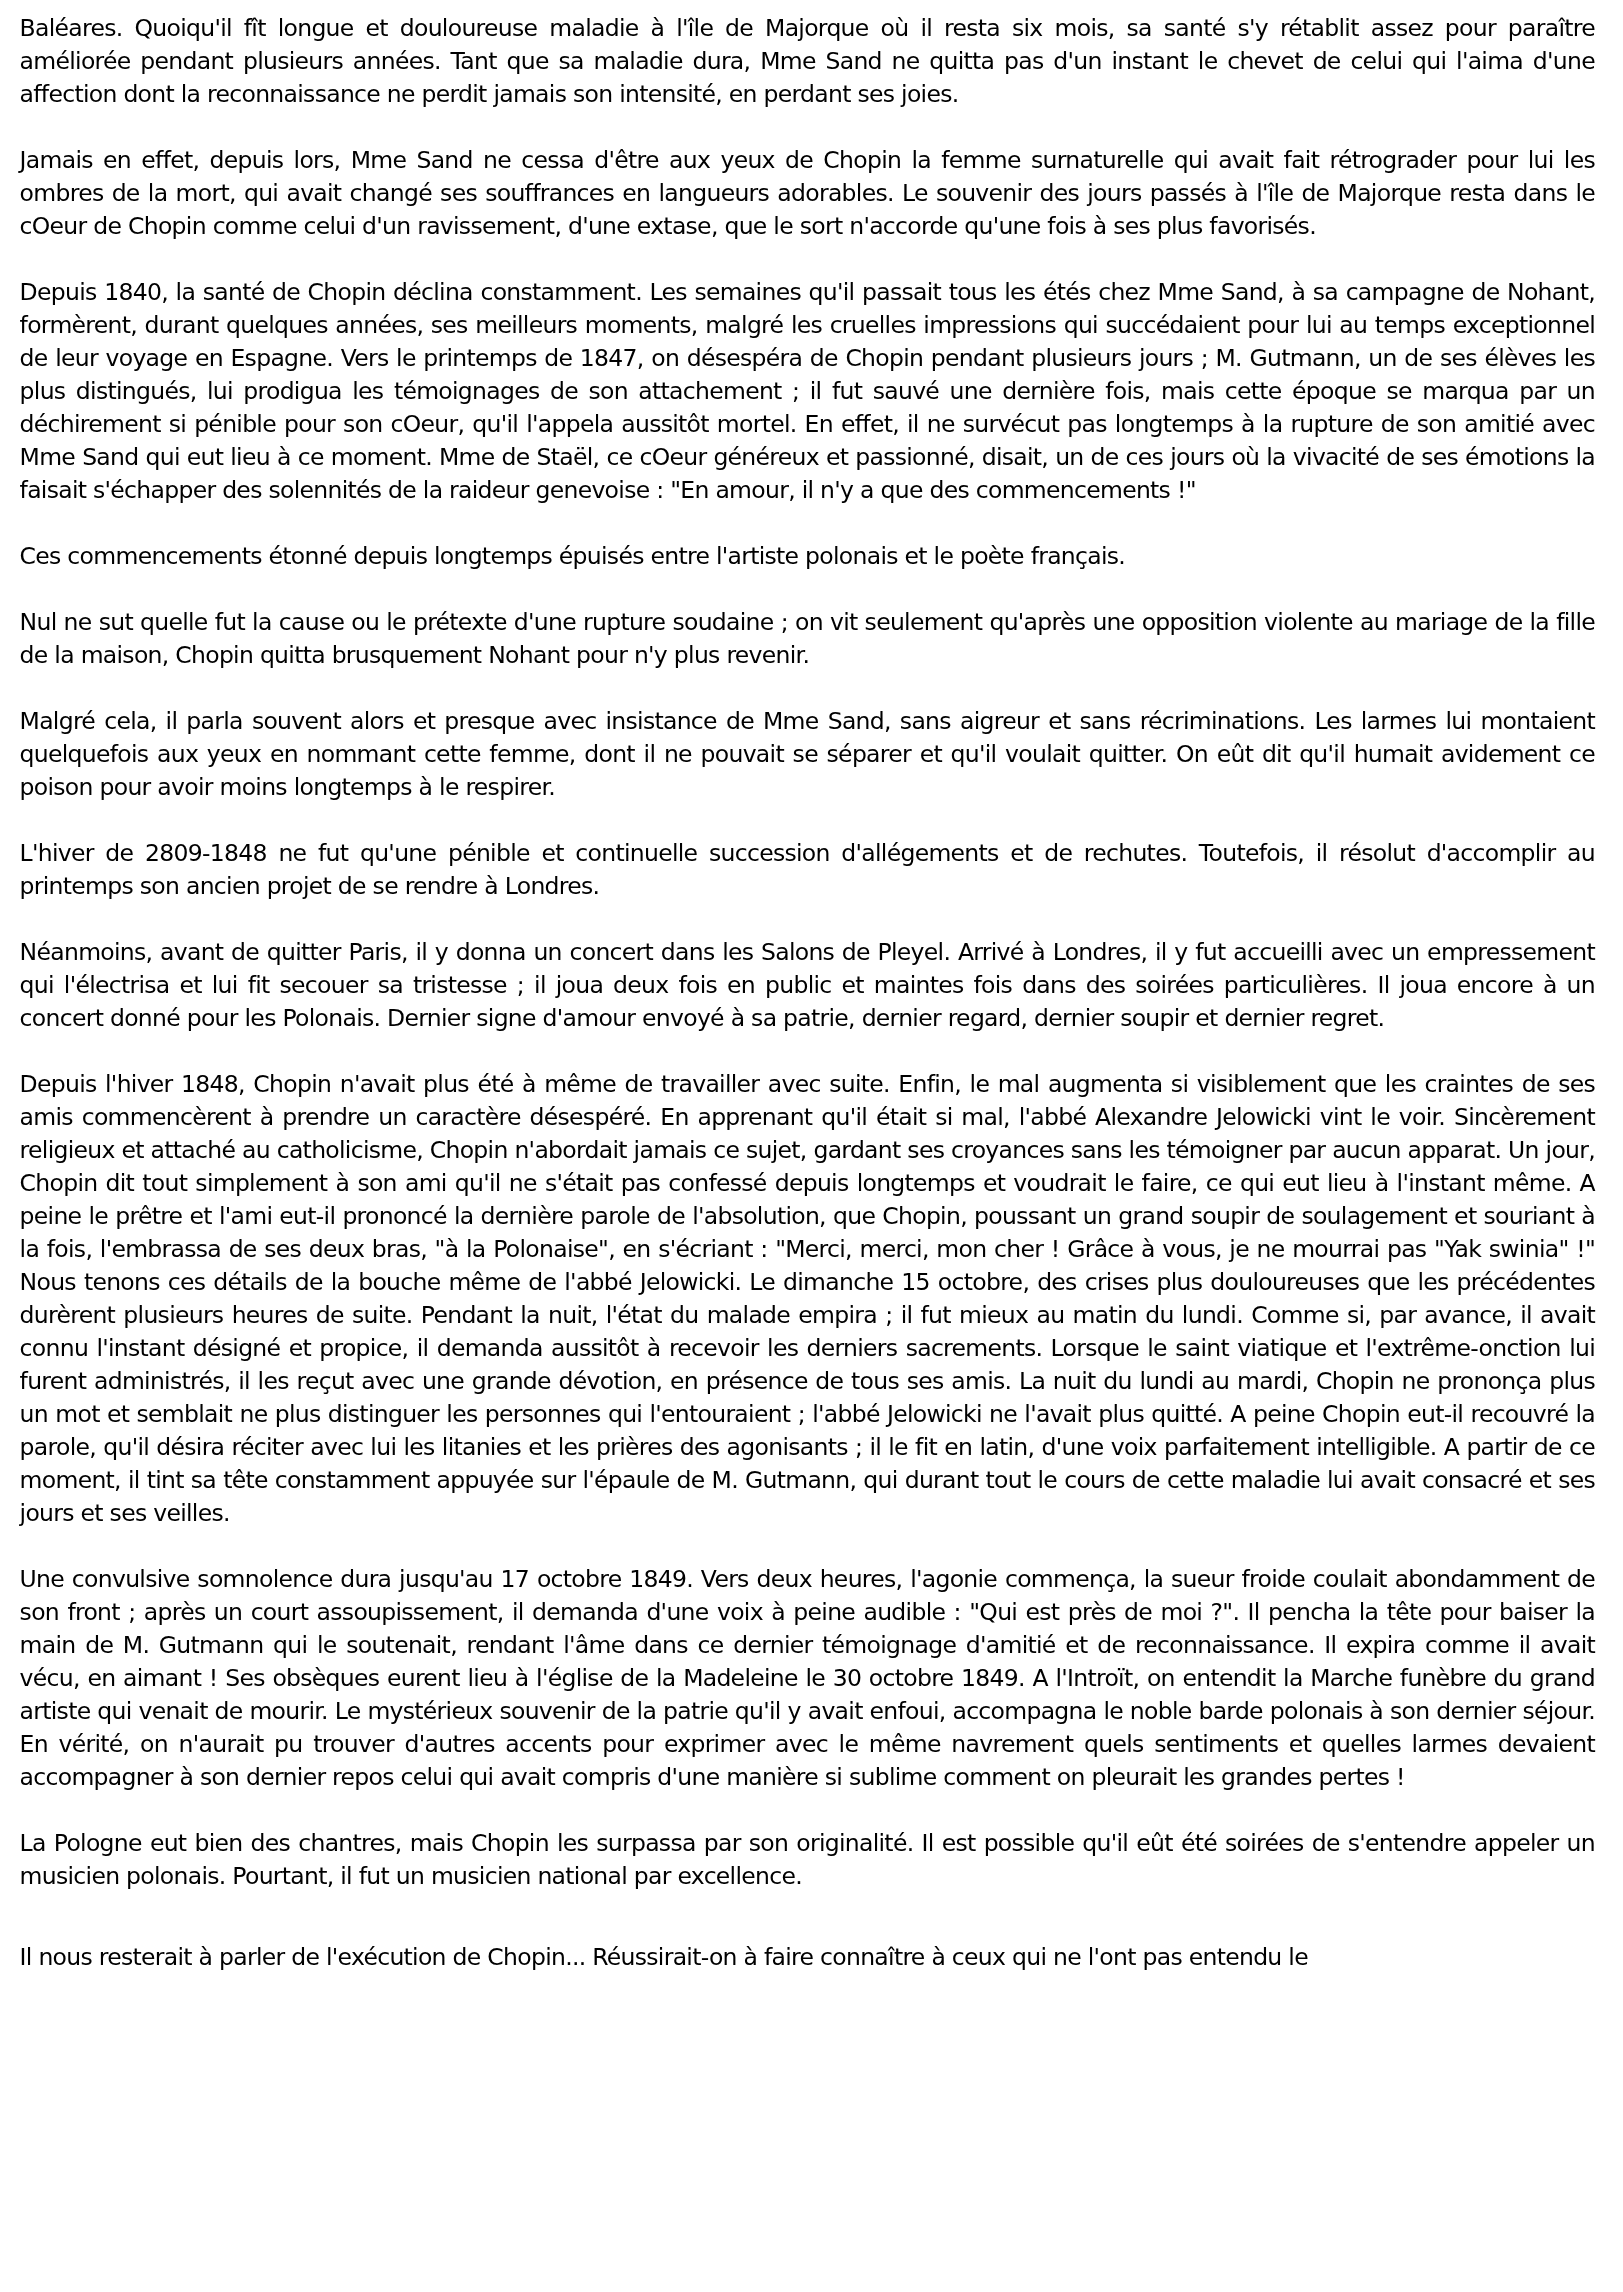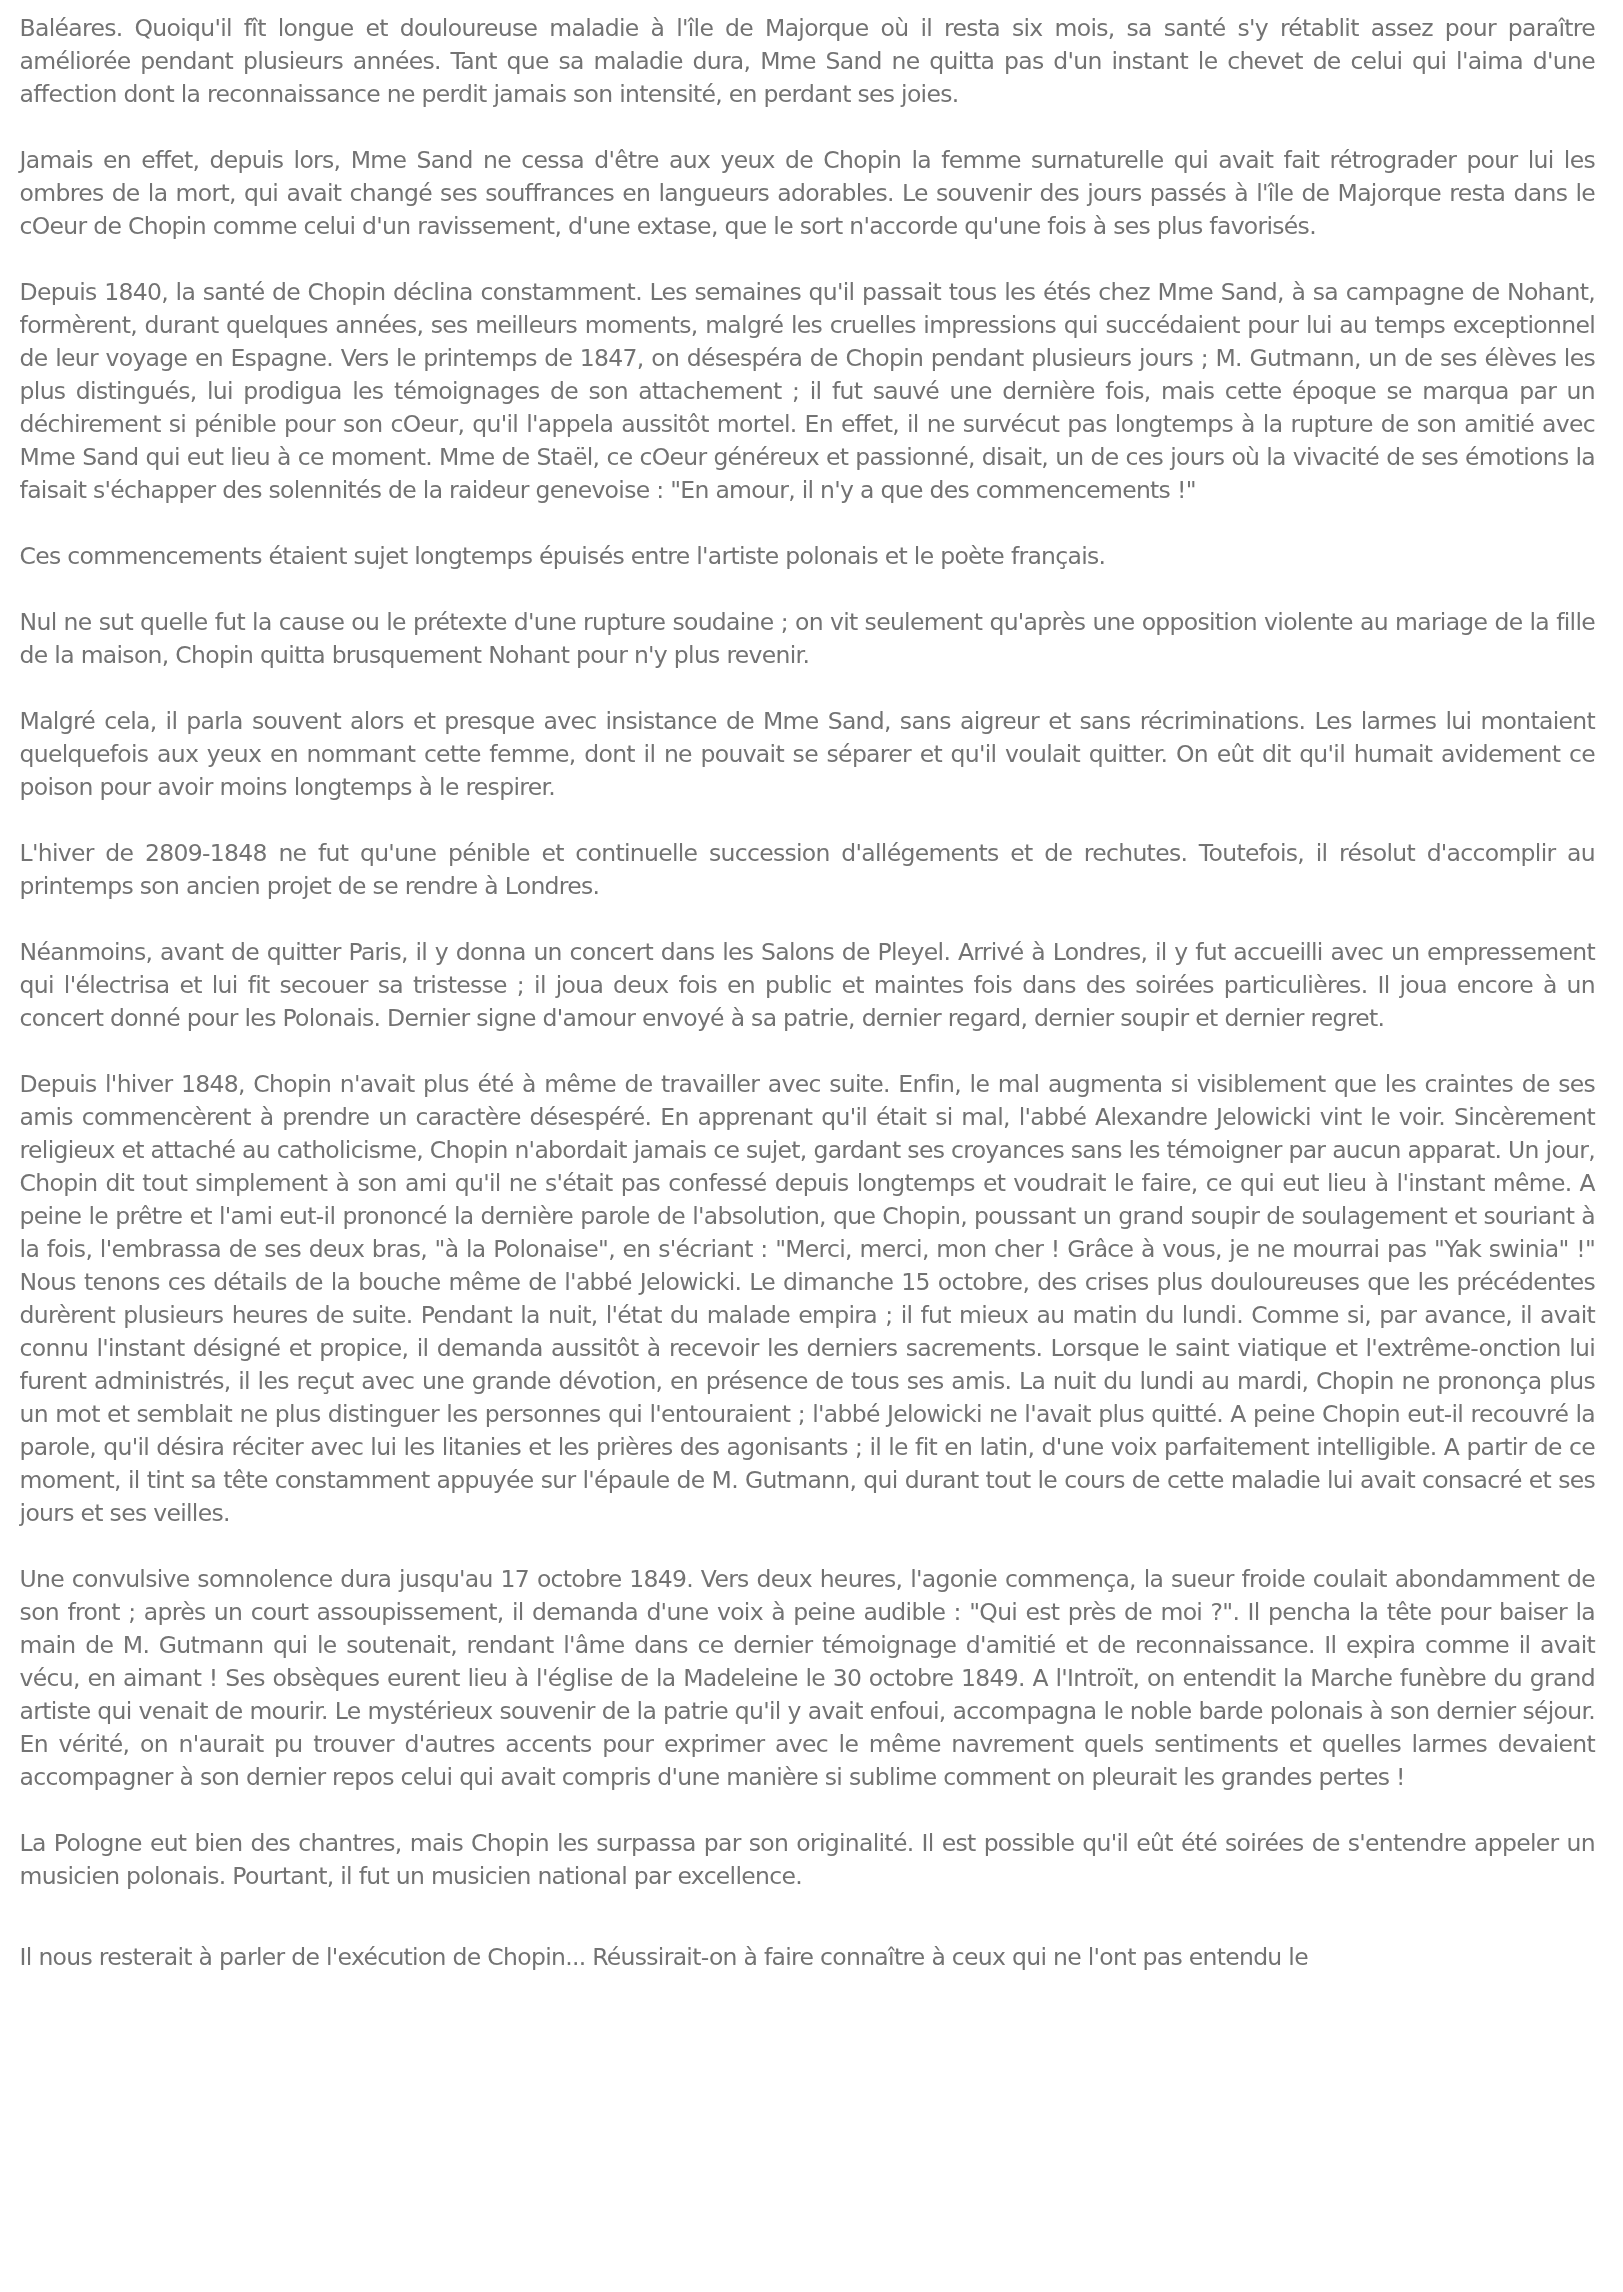--- a/index.html
+++ b/index.html
@@ -13,21 +13,21 @@
       overflow: hidden;
     }
     .page {
       position: relative;
       padding: 11.8px 28px 0 19.6px;
       box-sizing: border-box;
       width: 1623px;
       font-family: "DejaVu Sans", sans-serif;
       font-size: 23.5px;
       line-height: 33px;
-      color: #737373;
+      color: #000000;
       letter-spacing: -0.7px;
       word-spacing: 0px;
     }
     .para {
       margin: 0 0 33px 0;
       text-align: justify;
       text-align-last: left;
       white-space: normal;
     }
     .para.last {
@@ -35,21 +35,21 @@
       margin-top: 48px;
     }
   </style>
 </head>
 <body>
 
 <div class="page">
   <p class="para">Baléares. Quoiqu'il fît longue et douloureuse maladie à  l'île de Majorque où il resta six mois, sa santé s'y rétablit assez pour paraître améliorée pendant plusieurs années. Tant que sa maladie dura, Mme Sand ne quitta pas d'un instant le chevet de celui qui l'aima d'une affection dont la reconnaissance ne perdit jamais son intensité, en perdant ses joies.</p>
   <p class="para">Jamais en effet, depuis  lors, Mme Sand ne cessa d'être aux yeux  de Chopin la femme surnaturelle qui avait fait rétrograder pour lui les ombres de la mort, qui avait changé ses souffrances en langueurs adorables. Le souvenir des jours passés à l'île de Majorque resta dans le cOeur de Chopin comme celui d'un ravissement, d'une extase, que le sort n'accorde qu'une fois à ses plus favorisés.</p>
   <p class="para">Depuis 1840, la santé de Chopin déclina constamment. Les semaines qu'il passait tous les étés chez Mme Sand, à sa campagne de Nohant, formèrent, durant quelques années, ses meilleurs moments, malgré les cruelles impressions qui succédaient pour lui au temps exceptionnel de leur voyage en Espagne. Vers le printemps de 1847, on désespéra de Chopin pendant plusieurs jours ; M. Gutmann, un de ses élèves les plus distingués, lui prodigua les témoignages de son attachement ; il fut sauvé une dernière fois, mais cette époque se marqua par un déchirement si pénible pour son cOeur, qu'il l'appela aussitôt mortel. En effet, il ne survécut pas longtemps à la rupture de son amitié avec Mme Sand qui eut lieu à ce moment. Mme de Staël, ce cOeur généreux et passionné, disait, un de ces jours où la vivacité de ses émotions la faisait s'échapper des solennités de la raideur genevoise : "En amour, il n'y a que des commencements !"</p>
-  <p class="para">Ces commencements étaient sujet longtemps épuisés entre l'artiste polonais et le poète français.</p>
+  <p class="para">Ces commencements étonné depuis longtemps épuisés entre l'artiste polonais et le poète français.</p>
   <p class="para">Nul ne sut quelle  fut la cause ou le prétexte d'une rupture  soudaine ; on vit seulement qu'après une opposition violente au mariage de la fille de la maison, Chopin quitta brusquement Nohant pour n'y plus revenir.</p>
   <p class="para">Malgré cela, il parla souvent alors et presque avec insistance de Mme Sand, sans aigreur et sans récriminations. Les larmes lui montaient quelquefois aux yeux en nommant cette femme, dont il ne pouvait se séparer et qu'il voulait quitter. On eût dit qu'il humait avidement ce poison pour avoir moins longtemps à le respirer.</p>
   <p class="para">L'hiver de  2809-1848 ne  fut qu'une pénible  et continuelle succession  d'allégements et  de rechutes. Toutefois,  il résolut d'accomplir au printemps son ancien projet de se rendre à Londres.</p>
   <p class="para">Néanmoins, avant de quitter Paris, il y donna un concert dans les Salons de Pleyel. Arrivé à Londres, il y fut accueilli avec un empressement qui l'électrisa et lui fit secouer sa tristesse ; il joua deux fois en public et maintes fois dans des soirées particulières. Il joua encore à un concert donné pour les Polonais. Dernier signe d'amour envoyé à sa patrie, dernier regard, dernier soupir et dernier regret.</p>
   <p class="para">Depuis l'hiver 1848, Chopin n'avait plus été à même de travailler avec suite. Enfin, le mal augmenta si visiblement que les craintes de ses amis commencèrent à prendre un caractère désespéré. En apprenant qu'il était si mal, l'abbé Alexandre Jelowicki vint le voir. Sincèrement religieux et attaché au catholicisme, Chopin n'abordait jamais ce sujet, gardant ses croyances sans les témoigner par aucun apparat. Un jour, Chopin dit tout simplement à son ami qu'il ne s'était pas confessé depuis longtemps et voudrait le faire, ce qui eut lieu à l'instant même. A peine le prêtre et l'ami eut-il prononcé la dernière parole de l'absolution, que Chopin, poussant un grand soupir de soulagement et souriant à la fois, l'embrassa de ses deux bras, "à la Polonaise", en s'écriant : "Merci, merci, mon cher ! Grâce à vous, je ne mourrai pas "Yak swinia" !" Nous tenons ces détails de la bouche même de l'abbé Jelowicki. Le dimanche 15 octobre, des crises plus douloureuses que les précédentes durèrent plusieurs heures de suite. Pendant la nuit, l'état du malade empira ; il fut mieux au matin du lundi. Comme si, par avance, il avait connu l'instant désigné et propice, il demanda aussitôt à recevoir les derniers sacrements. Lorsque le saint viatique et l'extrême-onction lui furent administrés, il les reçut avec une grande dévotion, en présence de tous ses amis. La nuit du lundi au mardi, Chopin ne prononça plus un mot et semblait ne plus distinguer les personnes qui l'entouraient ; l'abbé Jelowicki ne l'avait plus quitté. A peine Chopin eut-il recouvré la parole, qu'il désira réciter avec lui les litanies et les prières des agonisants ; il le fit en latin, d'une voix parfaitement intelligible. A partir de ce moment, il tint sa tête constamment appuyée sur l'épaule de M. Gutmann, qui durant tout le cours de cette maladie lui avait consacré et ses jours et ses veilles.</p>
   <p class="para">Une convulsive somnolence dura jusqu'au 17 octobre 1849. Vers deux heures, l'agonie commença, la sueur froide coulait abondamment de son front ; après un court assoupissement, il demanda d'une voix à peine audible : "Qui est près de moi ?". Il pencha la tête pour baiser la main de M. Gutmann qui le soutenait, rendant l'âme dans ce dernier témoignage d'amitié et de reconnaissance. Il expira comme il avait vécu, en aimant ! Ses obsèques eurent lieu à l'église de la Madeleine le 30 octobre 1849. A l'Introït, on entendit la Marche funèbre du grand artiste qui venait de mourir. Le mystérieux souvenir de la patrie qu'il y avait enfoui, accompagna le noble barde polonais à son dernier séjour. En vérité, on n'aurait pu trouver d'autres accents pour exprimer avec le même navrement quels sentiments et quelles larmes devaient accompagner à son dernier repos celui qui avait compris d'une manière si sublime comment on pleurait les grandes pertes !</p>
   <p class="para">La Pologne eut bien des chantres, mais Chopin les surpassa par son originalité. Il est possible qu'il eût été soirées de s'entendre appeler un musicien polonais. Pourtant, il fut un musicien national par excellence.</p>
   <p class="para last">Il nous resterait à parler de l'exécution de Chopin... Réussirait-on à faire connaître à ceux qui ne l'ont pas entendu le</p>
 </div>
 

